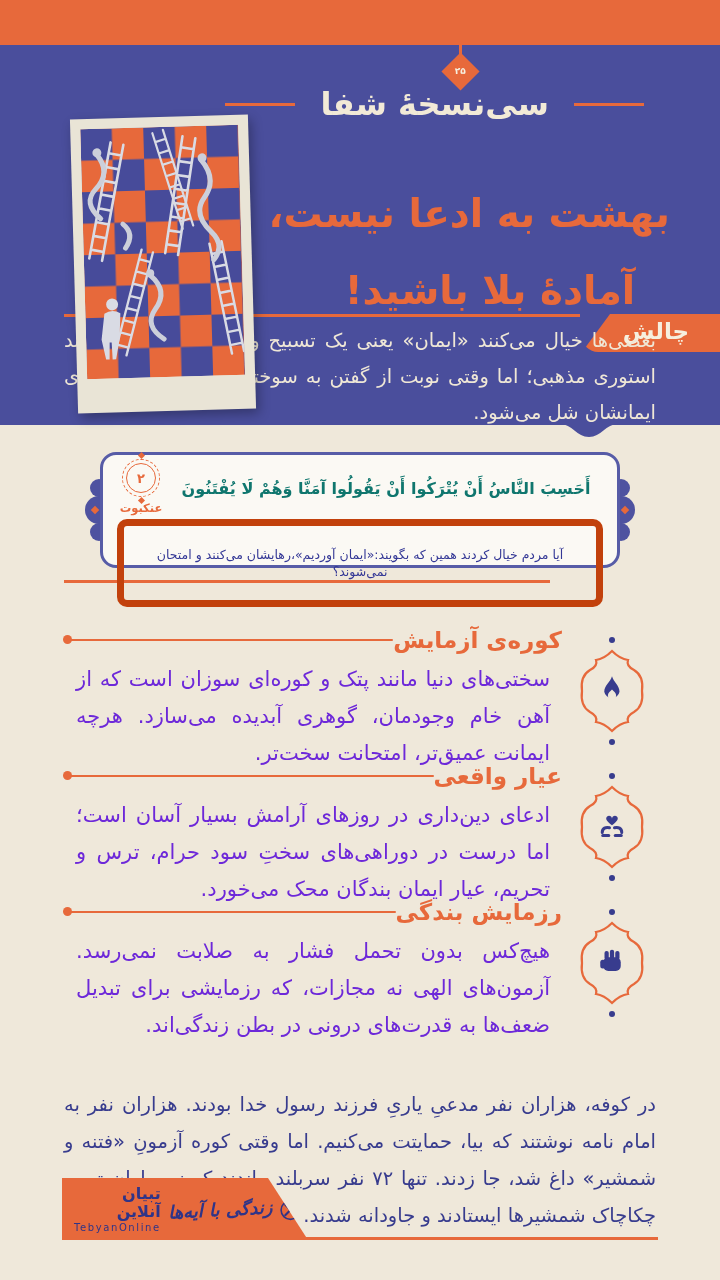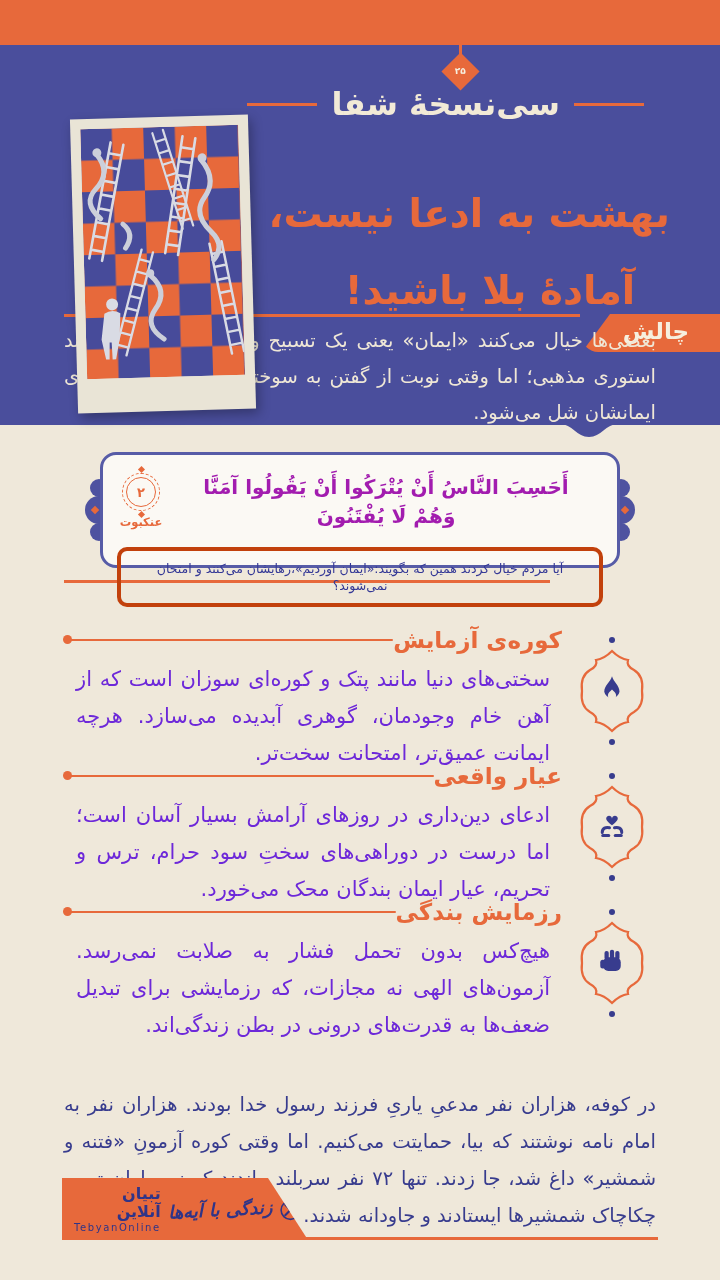--- a/index.html
+++ b/index.html
@@ -8,21 +8,21 @@
     background:#EFE8DA;font-family:"DejaVu Sans",sans-serif;direction:rtl;
   }
   
   .topbar{position:absolute;top:0;left:0;right:0;height:45px;background:#E7693B;}
   .hero{position:absolute;top:45px;left:0;right:0;height:380px;background:#4A4E9C;}
   .hang-string{position:absolute;top:0;left:459px;width:3px;height:13px;background:#E7693B;}
   .hang-diamond{position:absolute;top:13px;left:447px;width:27px;height:27px;background:#E7693B;
     transform:rotate(45deg);display:flex;align-items:center;justify-content:center;}
   .hang-diamond span{transform:rotate(-45deg);color:#F6EFDF;font-size:9px;line-height:9px;
     width:10px;display:block;text-align:center;font-weight:bold;}
-  .logo-row{position:absolute;top:40px;left:268px;right:76px;display:flex;align-items:center;gap:14px;}
+  .logo-row{position:absolute;top:40px;left:268px;right:76px;display:flex;align-items:center;gap:25px;}
   .logo-dash{height:3px;background:#E7693B;width:70px;flex:0 0 auto;}
   .logo-text{flex:1;text-align:center;color:#F2EAD7;font-size:32px;font-weight:bold;white-space:nowrap;}
   .hero-title{position:absolute;top:130px;right:50px;width:360px;text-align:center;
     color:#E7693B;font-weight:bold;font-size:39px;line-height:77px;white-space:nowrap;}
   
   .polaroid{position:absolute;top:72px;left:74px;width:178px;height:294px;background:#E9E4D6;
     box-shadow:3px 5px 12px rgba(0,0,0,.3);transform:rotate(-1.6deg);
     padding:10px 10px 0 10px;box-sizing:border-box;z-index:2;}
   
   .sec-head{position:absolute;left:0;right:0;height:38px;}
@@ -39,29 +39,29 @@
   .challenge-text{position:absolute;top:278px;right:64px;left:64px;color:#EFE7D6;
     font-size:19.5px;line-height:36px;text-align:justify;margin:0;}
   .tail{position:absolute;bottom:-14px;left:560px;}
   
   .verse-wrap{position:absolute;top:452px;left:100px;width:520px;height:116px;}
   .vorn{position:absolute;top:50%;transform:translateY(-50%);z-index:0;}
   .vorn.l{left:-17px;} .vorn.r{right:-17px;}
   .verse-box{position:relative;z-index:1;height:100%;box-sizing:border-box;background:#FBF9F4;
     border:3px solid #575CA7;border-radius:16px;padding:6px 12px 8px;display:flex;flex-direction:column;}
   .verse-row{flex:1;display:flex;align-items:center;}
-  .verse-ar{flex:1;text-align:center;color:#a21caf;font-size:20px;font-weight:bold;line-height:29px;margin:12px;}
+  .verse-ar{flex:1;text-align:center;color:#0f766e;font-size:16px;font-weight:bold;line-height:29px;margin:12px;}
   .verse-meta{width:52px;display:flex;flex-direction:column;align-items:center;padding-top:2px;}
   .vnum{position:relative;width:28px;height:28px;border:1.6px solid #E7693B;border-radius:50%;
     display:flex;align-items:center;justify-content:center;color:#E7693B;font-size:13px;font-weight:bold;}
   .vnum::before{content:"";position:absolute;inset:-5px;border:1px dashed #E7693B;border-radius:50%;}
   .dia{position:absolute;width:5px;height:5px;background:#E7693B;transform:rotate(45deg);left:50%;margin-left:-2.5px;}
   .dia.t{top:-11px;} .dia.b{bottom:-11px;}
   .surah{color:#E7693B;font-size:11.5px;margin-top:8px;font-weight:bold;}
-  .verse-tr{border:4px solid #c2410c;border-radius:10px;padding:9px 8px;color:#343896;
+  .verse-tr{border:7px solid #c2410c;border-radius:10px;padding:20px 8px;color:#343896;
     font-size:12.5px;line-height:17px;text-align:center;margin:4px 2px 0;}
   
   .msg{position:absolute;left:64px;right:64px;display:flex;align-items:flex-start;}
   .m1{top:624px;} .m2{top:760px;} .m3{top:896px;}
   .icon-col{width:88px;display:flex;flex-direction:column;align-items:center;padding-top:8px;margin-left:6px;}
   .icon-dot{width:6px;height:6px;border-radius:50%;background:#383C8E;margin:5px 0;}
   .m-content{flex:1;min-width:0;}
   .m-head{display:flex;align-items:center;height:32px;}
   .m-title{color:#E7693B;font-size:23px;font-weight:bold;white-space:nowrap;}
   .m-line{flex:1;height:2.5px;background:#E7693B;position:relative;border-radius:2px;}

